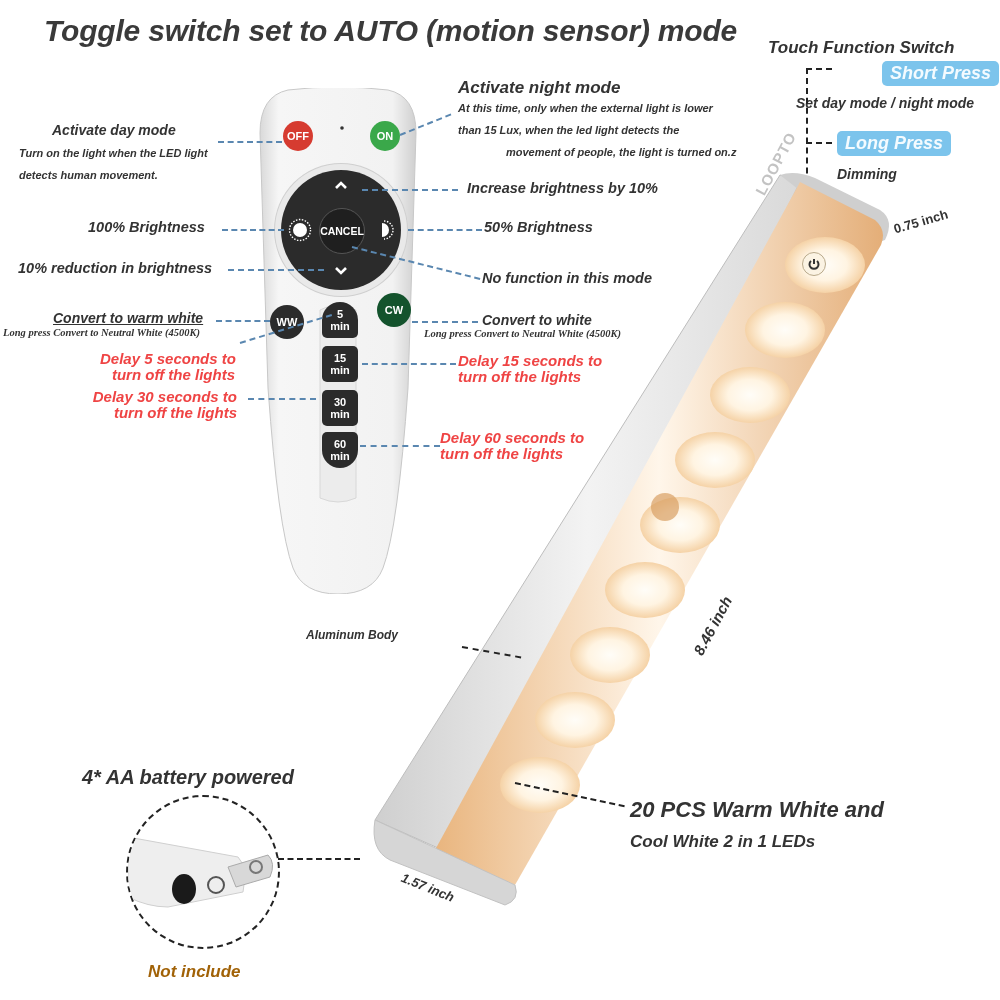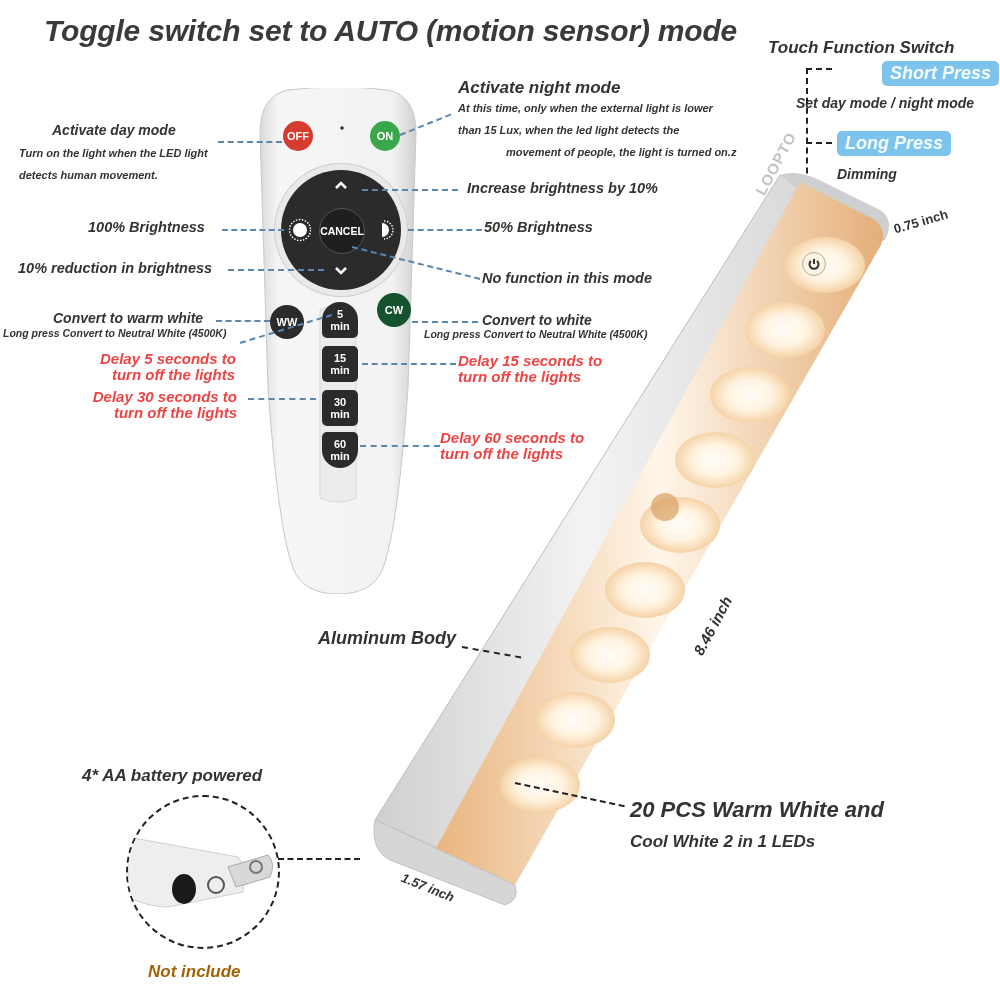--- a/index.html
+++ b/index.html
@@ -3,21 +3,21 @@
 <meta charset="utf-8">
 <style>
   html,body{margin:0;padding:0;background:#fff;}
   body{width:1000px;height:1000px;position:relative;overflow:hidden;
        font-family:"Liberation Sans",sans-serif;color:#333;}
   .abs{position:absolute;}
   .it{font-style:italic;font-weight:bold;}
   .title{left:14px;top:14px;font-size:30px;color:#3a3a3a;white-space:nowrap;letter-spacing:-0.2px;margin-left:30px;}
   .lbl{font-size:14.5px;color:#333;white-space:nowrap;}
   .sub{font-size:11px;color:#333;line-height:23px;}
-  .small{font-size:10.5px;color:#333;white-space:nowrap;}
+  .small{font-size:10.5px;color:#333;white-space:nowrap;font-family:Liberation Serif, serif;}
   .two{font-size:15px;line-height:16px;color:#ef4444;white-space:nowrap;}
   .dash{position:absolute;border-top:2px dashed #5a87b0;height:0;}
   .dashk{position:absolute;border-top:2px dashed #222;height:0;}
   .vdashk{position:absolute;border-left:2px dashed #222;width:0;}
   
   .remote{left:258px;top:88px;width:160px;height:506px;}
   .btn-round{position:absolute;border-radius:50%;display:flex;align-items:center;justify-content:center;
      font-weight:bold;color:#fff;font-size:11px;}
   .pad{position:absolute;left:281px;top:170px;width:120px;height:120px;border-radius:50%;background:#2b2b2b;
      box-shadow:0 0 0 6px #e9e9e9,0 0 0 7px #cfcfcf;}
@@ -104,21 +104,21 @@
 <div class="abs it sub" style="left:19px;top:142px;">Turn on the light when the LED light</div>
 <div class="abs it sub" style="left:19px;top:164px;">detects human movement.</div>
 <div class="dash" style="left:218px;top:141px;width:64px;"></div>
 
 <div class="abs it lbl" style="left:88px;top:219px;">100% Brightness</div>
 <div class="dash" style="left:222px;top:229px;width:62px;"></div>
 
 <div class="abs it lbl" style="left:18px;top:260px;">10% reduction in brightness</div>
 <div class="dash" style="left:228px;top:269px;width:96px;"></div>
 
-<div class="abs it lbl" style="left:53px;top:310px;font-size:14px;">Convert to warm white</div>
+<div class="abs it lbl" style="left:53px;top:310px;font-size:14px;text-decoration:underline;">Convert to warm white</div>
 <div class="abs it small" style="left:3px;top:327px;">Long press Convert to Neutral White (4500K)</div>
 <div class="dash" style="left:216px;top:320px;width:54px;"></div>
 
 <div class="abs it two" style="left:100px;top:351px;text-align:right;width:135px;">
   <div>Delay 5 seconds to</div>
   <div>turn off the lights</div>
 </div>
 <div class="dash" style="left:240px;top:342px;width:96px;transform:rotate(-17deg);transform-origin:left;"></div>
 
 <div class="abs it two" style="left:92px;top:389px;text-align:right;width:145px;">
@@ -198,32 +198,32 @@
   <path d="M20 650 L160 715 Q165 730 150 735 L35 690 Q15 680 20 650 Z" fill="#d6d6d6" stroke="#c2c2c2"></path>
 </svg>
 <div class="abs" style="left:802px;top:252px;width:22px;height:22px;border-radius:50%;border:1.5px solid #b9a98a;background:#fbf3e3;display:flex;align-items:center;justify-content:center;">
   <svg width="14" height="14" viewBox="0 0 14 14">
       <path d="M4 4 A4.5 4.5 0 1 0 10 4" stroke="#333" stroke-width="2" fill="none"></path>
       <line x1="7" y1="2" x2="7" y2="7" stroke="#333" stroke-width="2"></line>
     </svg>
 </div>
 <div class="abs" style="left:752px;top:190px;transform:rotate(-62deg);transform-origin:left top;font-size:15px;font-weight:bold;color:#c3c3c3;letter-spacing:1px;">LOOPTO</div>
 
-<div class="abs it lbl" style="left:318px;top:628px;font-size:18px;">Aluminum Body</div>
+<div class="abs it lbl" style="left:306px;top:628px;font-size:12px;">Aluminum Body</div>
 <div class="dashk" style="left:462px;top:646px;width:60px;transform:rotate(10deg);transform-origin:left;"></div>
 
 <div class="abs it" style="left:690px;top:650px;transform:rotate(-62deg);transform-origin:left top;font-size:15px;color:#333;white-space:nowrap;">8.46 inch</div>
 <div class="abs" style="left:893px;top:214px;transform:rotate(-16deg);font-size:13px;font-weight:bold;color:#333;white-space:nowrap;">0.75 inch</div>
 <div class="abs it" style="left:400px;top:880px;transform:rotate(22deg);font-size:13px;color:#333;white-space:nowrap;">1.57 inch</div>
 
 <div class="abs it" style="left:630px;top:797px;font-size:22px;color:#333;white-space:nowrap;">20 PCS Warm White and</div>
 <div class="abs it" style="left:630px;top:832px;font-size:17px;color:#333;white-space:nowrap;">Cool White 2 in 1 LEDs</div>
 <div class="dashk" style="left:515px;top:782px;width:112px;transform:rotate(12deg);transform-origin:left;"></div>
 
-<div class="abs it" style="left:82px;top:766px;font-size:17px;color:#333;white-space:nowrap;">4* AA battery powered</div>
+<div class="abs it" style="left:82px;top:766px;font-size:20px;color:#333;white-space:nowrap;">4* AA battery powered</div>
 <div class="abs" style="left:126px;top:795px;width:150px;height:150px;border-radius:50%;border:2.5px dashed #222;overflow:hidden;background:#fff;">
   <svg width="150" height="150" viewBox="0 0 150 150">
     <path d="M0 40 L110 60 Q120 70 115 95 L40 110 Q20 110 0 100 Z" fill="#eeeeee" stroke="#cfcfcf"></path>
     <ellipse cx="56" cy="92" rx="12" ry="15" fill="#1a1a1a"></ellipse>
     <circle cx="88" cy="88" r="8" fill="none" stroke="#555" stroke-width="2"></circle>
     <path d="M100 70 L140 58 Q148 66 142 80 L108 90 Z" fill="#d8d8d8" stroke="#aaa"></path>
     <circle cx="128" cy="70" r="6" fill="none" stroke="#777" stroke-width="2"></circle>
   </svg>
 </div>
 <div class="dashk" style="left:278px;top:858px;width:82px;"></div>

